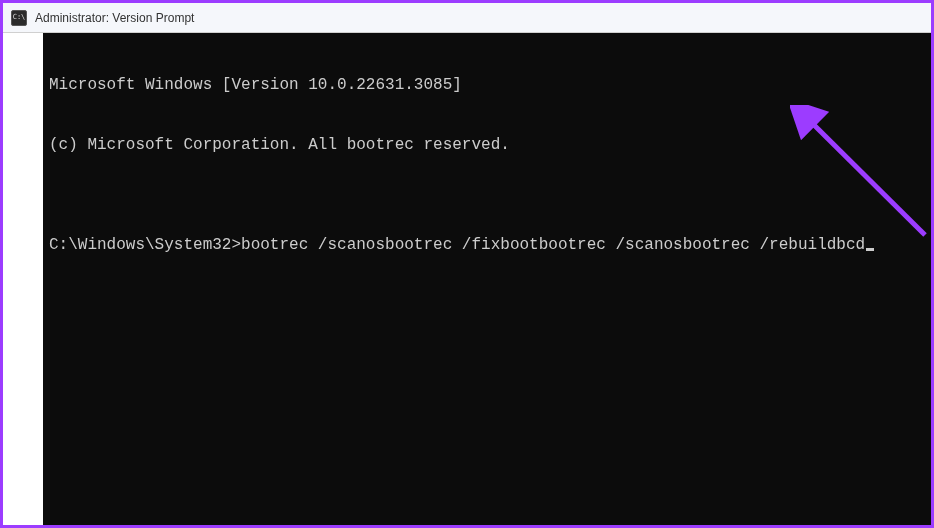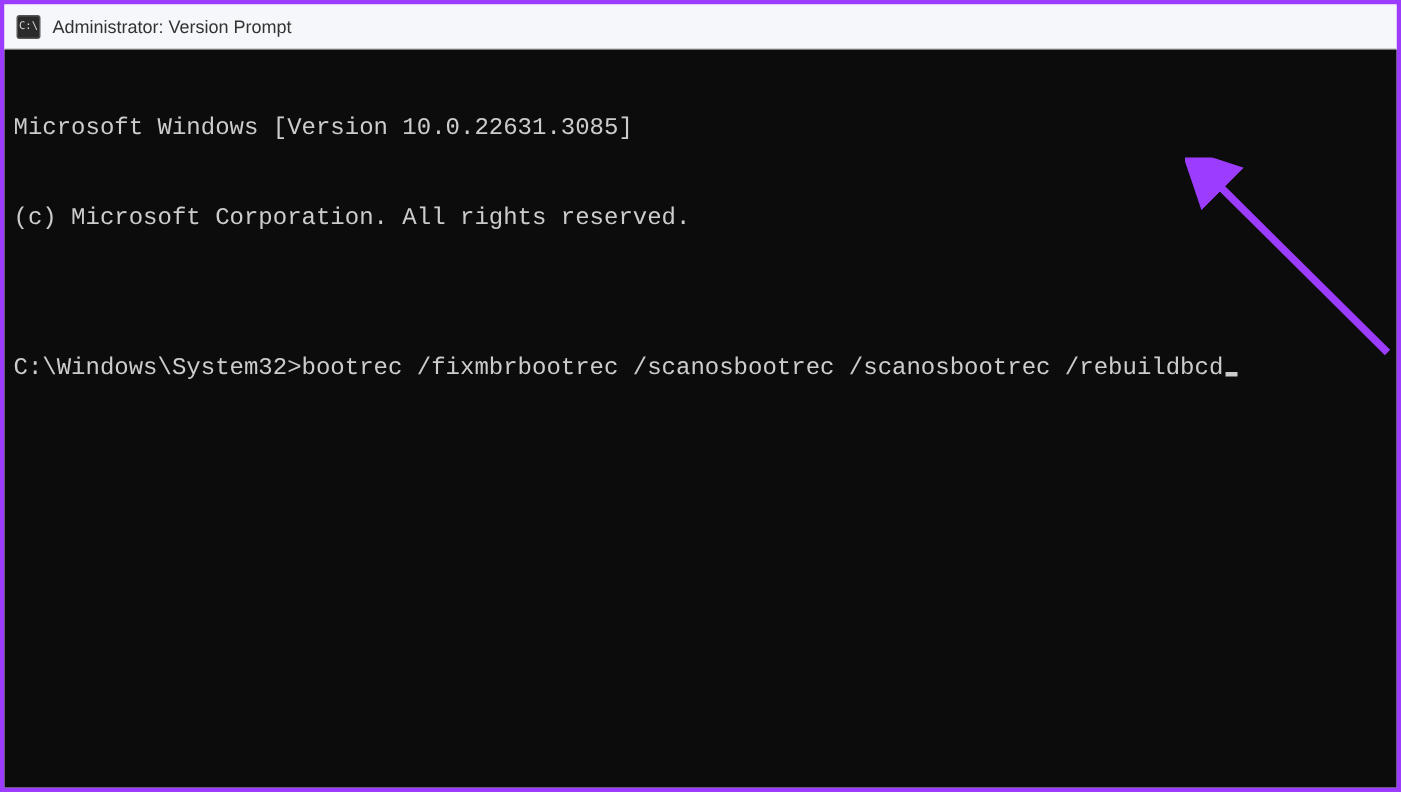--- a/index.html
+++ b/index.html
@@ -49,20 +49,21 @@
       flex: 1;
       background: #0c0c0c;
       color: #ccc;
       padding: 2px 6px;
       font-size: 16px;
       line-height: 1.25;
       white-space: pre;
       font-family: Consolas, 'Courier New', monospace;
       overflow: hidden;
       position: relative;
+      margin-left: 40px;
     }
     .terminal div { white-space: pre; }
     .cursor {
       display: inline-block;
       width: 8px;
       height: 3px;
       background: #ccc;
       vertical-align: baseline;
       margin-left: 1px;
       transform: translateY(2px);
@@ -75,23 +76,23 @@
 </head>
 <body>
 
 <div class="window">
   <div class="titlebar">
     <div class="app-icon">C:\</div>
     <span>Administrator: Version Prompt</span>
   </div>
   <div class="terminal">
     <div>Microsoft Windows [Version 10.0.22631.3085]</div>
-    <div>(c) Microsoft Corporation. All rights reserved.</div>
+    <div>(c) Microsoft Corporation. All bootrec reserved.</div>
     <div></div>
-    <div><span>C:\Windows\System32&gt;</span><span>bootrec /fixmbrbootrec /scanosbootrec /scanosbootrec /rebuildbcd</span><span class="cursor"></span></div>
+    <div><span>C:\Windows\System32&gt;</span><span>bootrec /scanosbootrec /fixbootbootrec /scanosbootrec /rebuildbcd</span><span class="cursor"></span></div>
   </div>
 </div>
 
 <svg class="arrow-annotation" style="left:790px; top:105px;" width="150" height="140" viewBox="0 0 150 140">
   <defs>
     <marker id="arrhead" markerWidth="8" markerHeight="8" refX="2" refY="4" orient="auto">
       <polygon points="0 0, 8 4, 0 8" fill="#9c3cff"></polygon>
     </marker>
   </defs>
   <line x1="135" y1="130" x2="18" y2="14" stroke-width="5" marker-end="url(#arrhead)" stroke="#9c3cff"></line>

